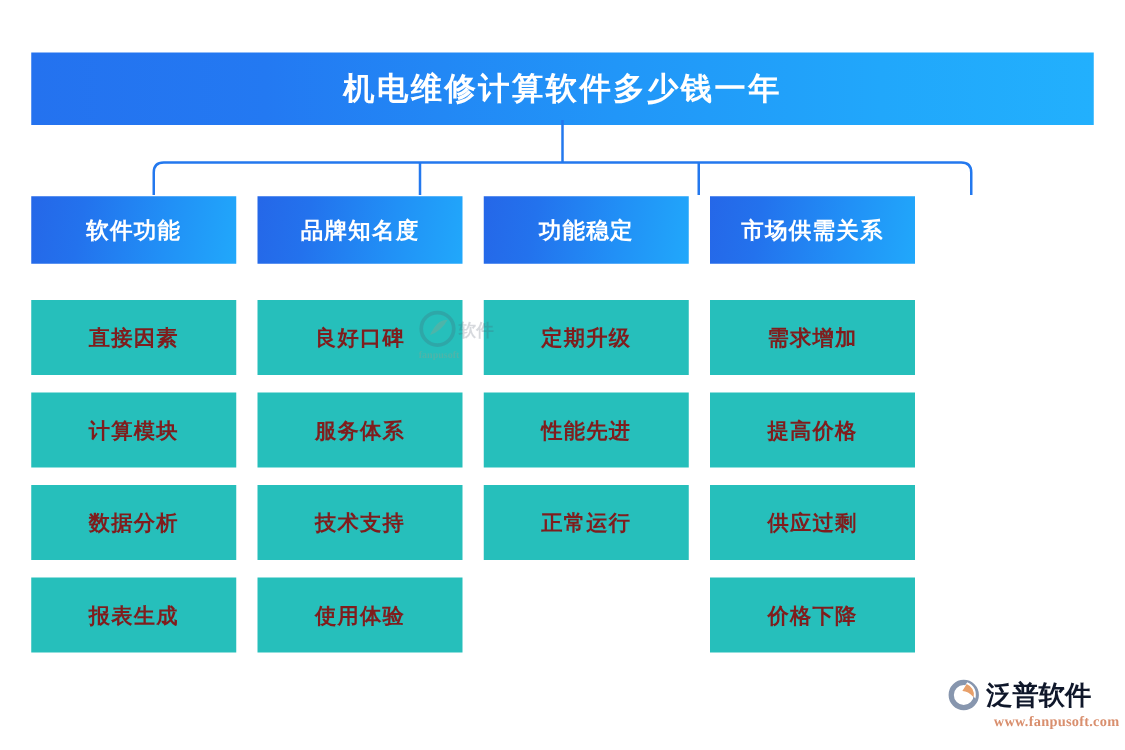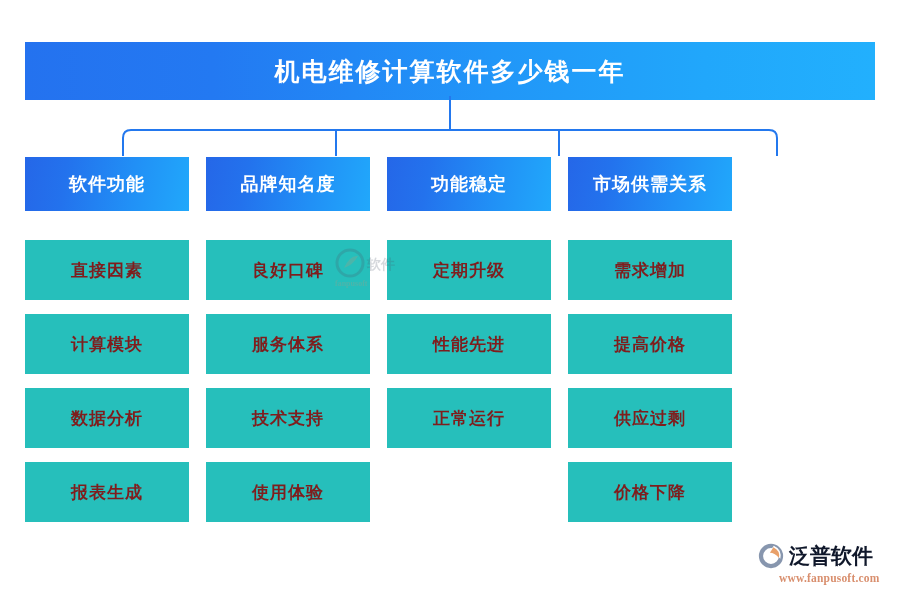--- a/index.html
+++ b/index.html
@@ -141,21 +141,21 @@
     font-weight: bold;
     letter-spacing: 0px;
     line-height: 1;
     white-space: nowrap;
   }
   .brand-url {
     color: #d98f6e;
     font-size: 11.5px;
     font-weight: bold;
     letter-spacing: 0.2px;
-    margin-left: 22px;
+    margin-left: 38px;
     margin-top: 1px;
     font-family: "Liberation Serif", "DejaVu Serif", serif;
     white-space: nowrap;
   }
 </style>
 </head>
 <body>
 
 <div id="canvas">
 

